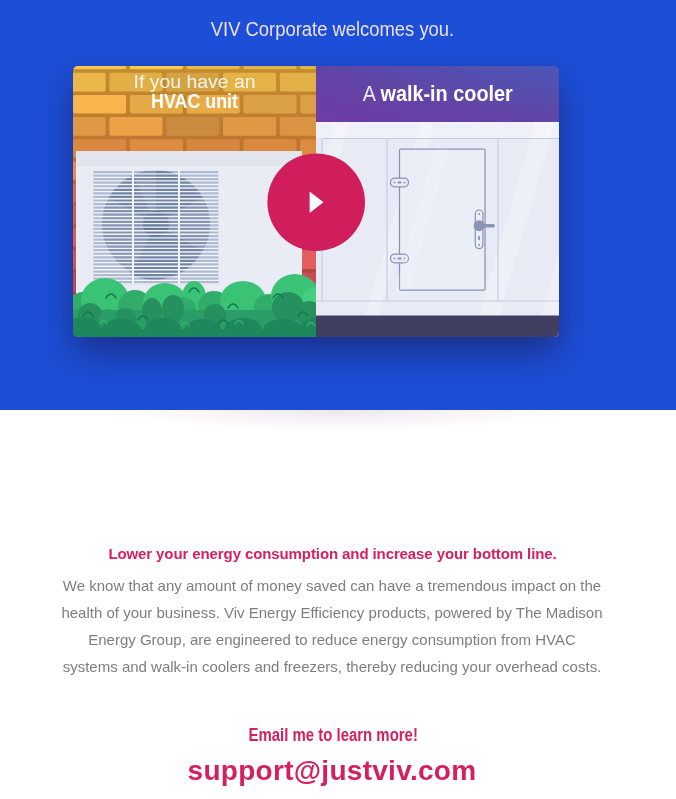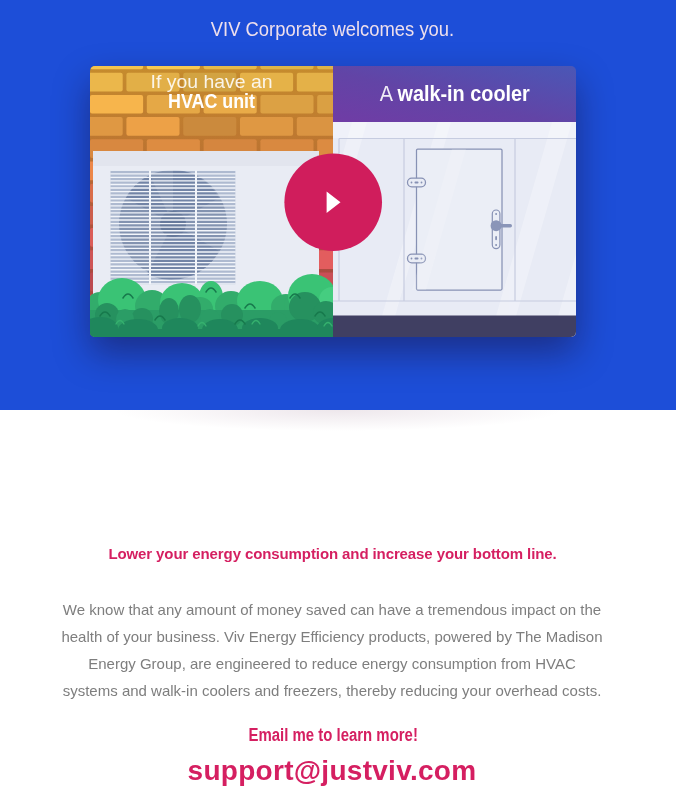--- a/index.html
+++ b/index.html
@@ -1,25 +1,25 @@
 <!DOCTYPE html>
 <html><head>
 <meta charset="utf-8">
 <style>
   html,body{margin:0;padding:0;}
   body{position:relative;width:676px;height:799px;background:#ffffff;font-family:"Liberation Sans",sans-serif;}
   .hero{position:relative;width:676px;height:410px;background:#1d4ed8;overflow:hidden;}
   .welcome{position:absolute;top:18px;left:0;width:676px;text-align:center;
     color:#eedfec;font-size:20px;transform:translateX(-5.5px) scaleX(0.92);}
-  .video{position:absolute;left:90px;top:66px;width:486px;height:271px;border-radius:5px;
+  .video{position:absolute;left:73px;top:66px;width:486px;height:271px;border-radius:5px;
     overflow:hidden;box-shadow:0 16px 36px rgba(25,0,18,0.4);}
   
   .headline{position:absolute;top:545px;left:0;width:676px;text-align:center;
     color:#d51f61;font-weight:bold;font-size:15px;letter-spacing:-0.1px;transform:translateX(-5.5px);}
-  .para{position:absolute;top:596px;left:32px;width:600px;text-align:center;
+  .para{position:absolute;top:572px;left:32px;width:600px;text-align:center;
     color:#7e7e7e;font-size:15px;line-height:27px;}
   .email{position:absolute;top:725px;left:0;width:676px;text-align:center;
     color:#d51f61;font-weight:bold;font-size:18px;transform:translateX(-4.8px) scaleX(0.83);}
   .support{position:absolute;top:754.5px;left:0;width:676px;text-align:center;
     color:#d51f61;font-weight:bold;font-size:28px;letter-spacing:0.28px;transform:translateX(-6px);}
   .heroshadow{position:absolute;top:410px;left:38px;width:600px;height:28px;
     background:radial-gradient(ellipse 50% 100% at 50% 0%, rgba(110,55,95,0.12), rgba(110,55,95,0) 75%);}
 </style>
 </head>
 <body>

